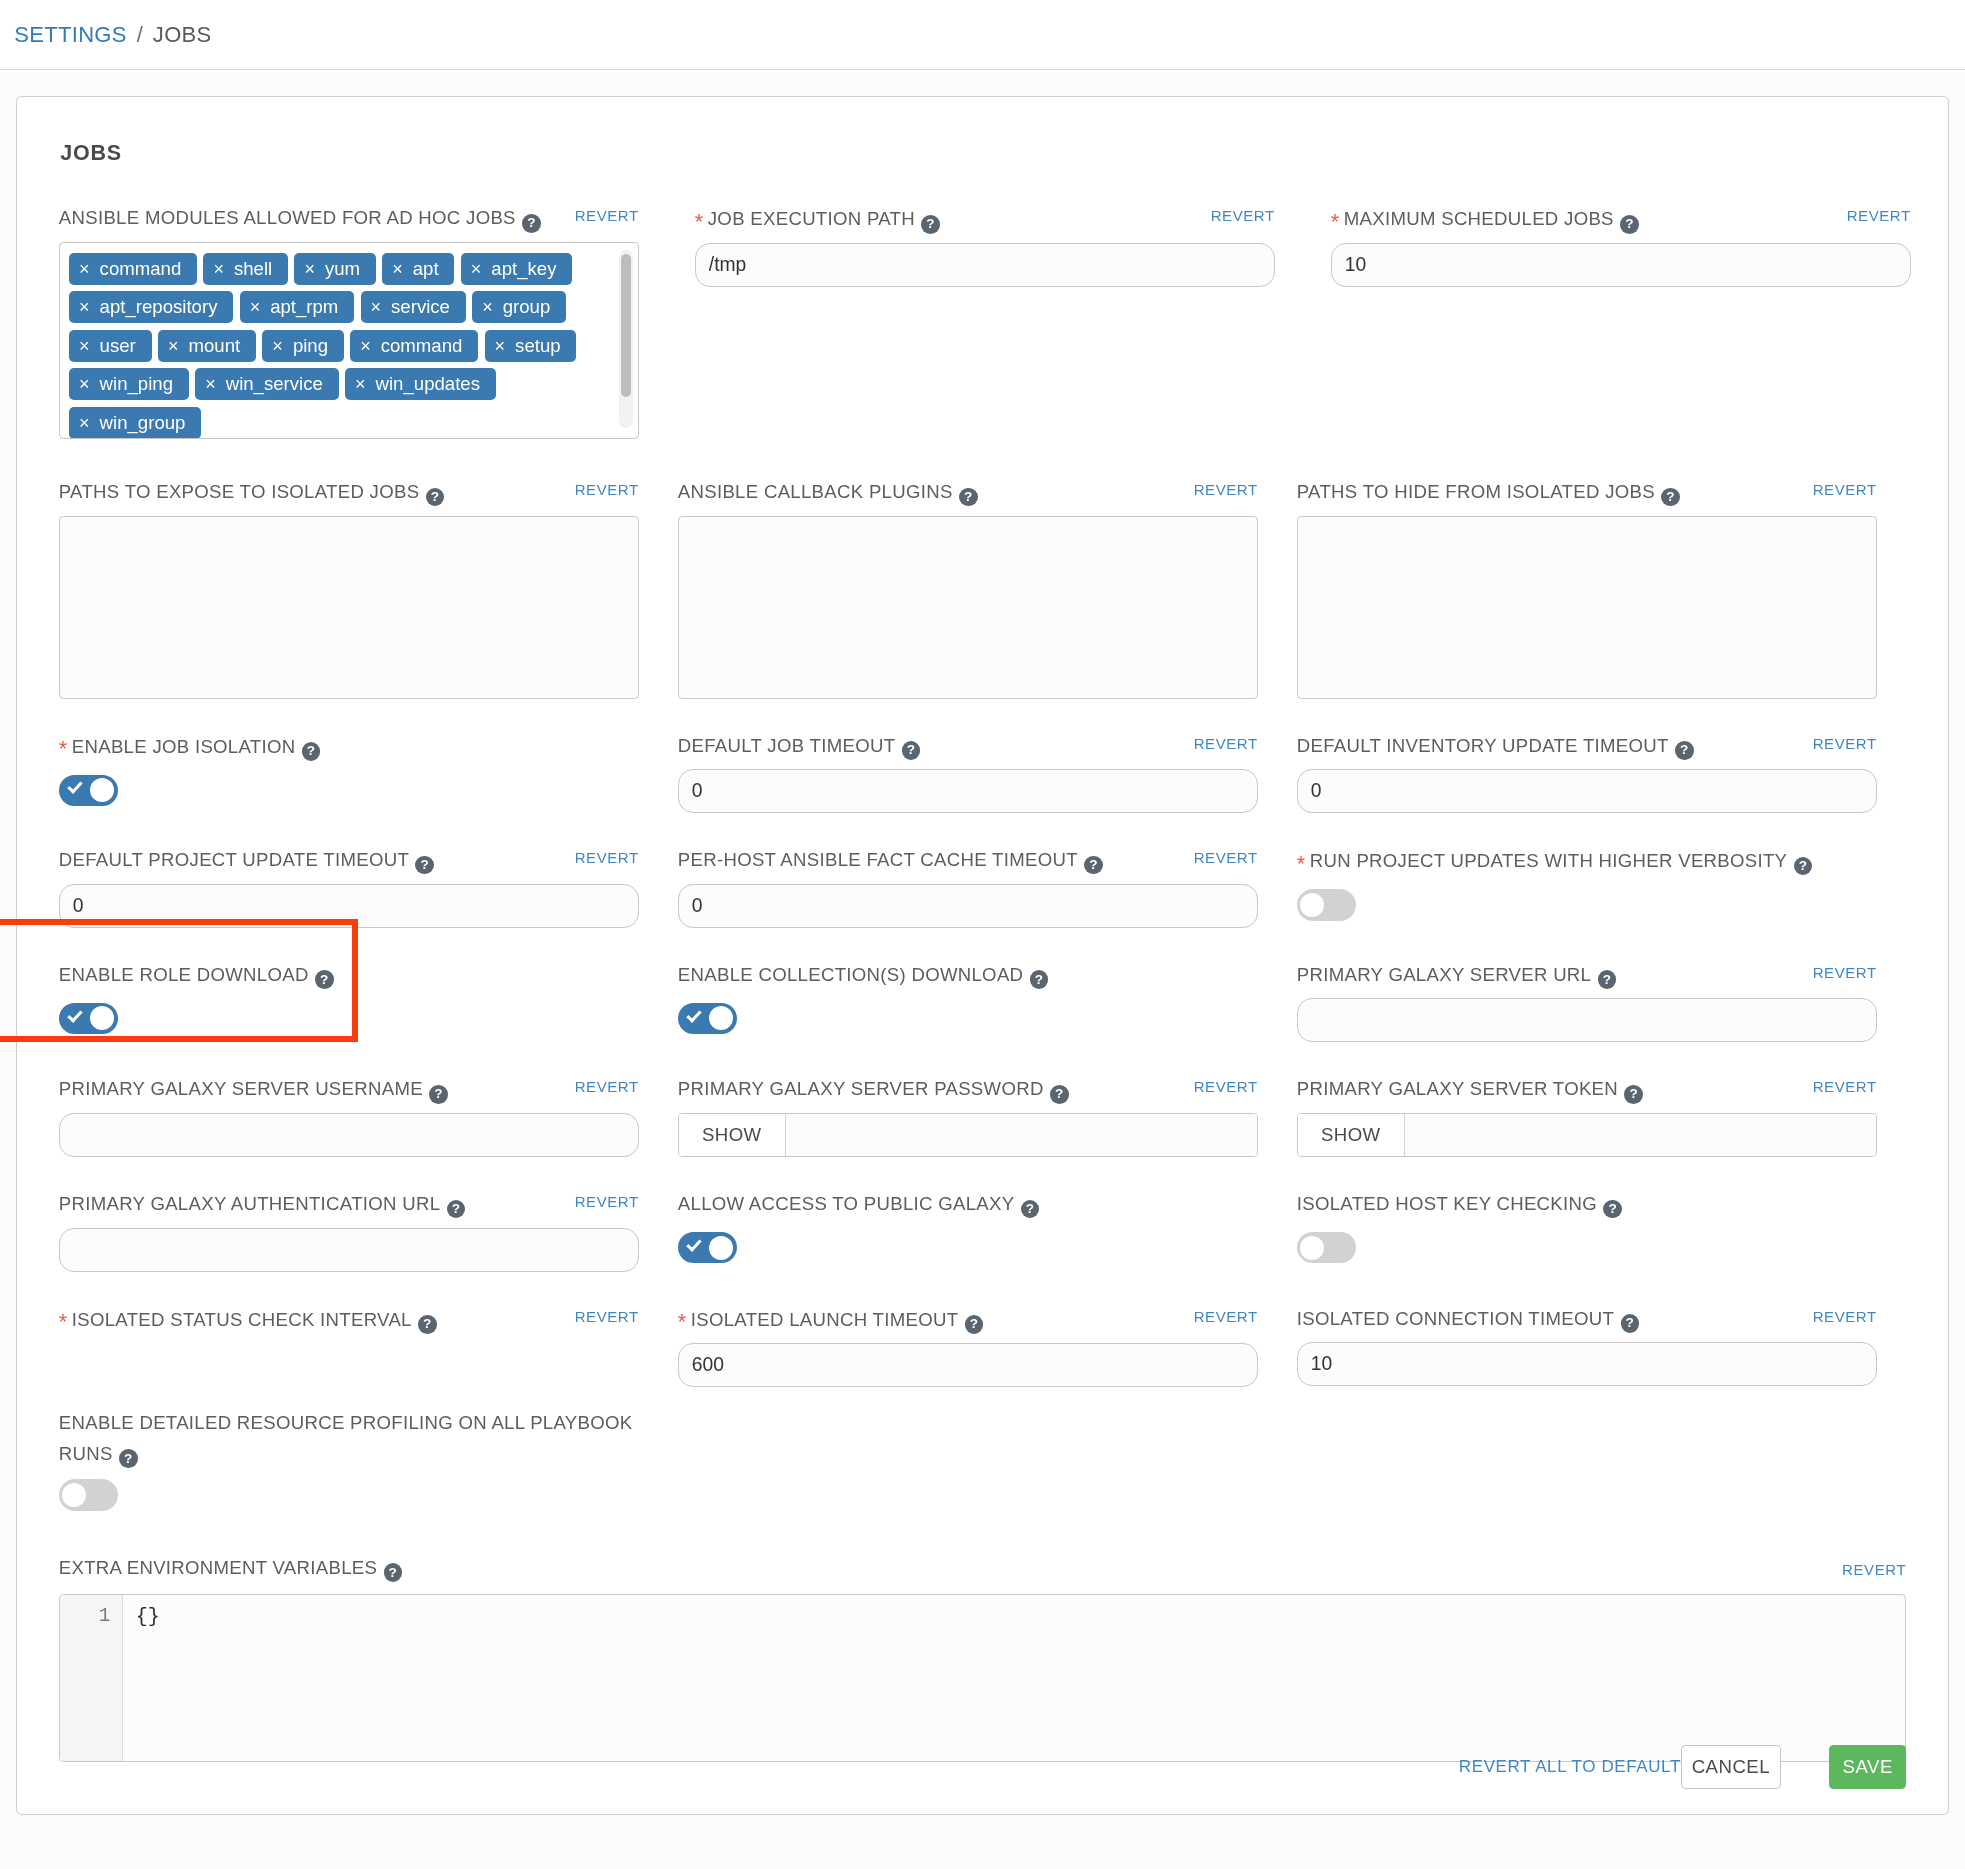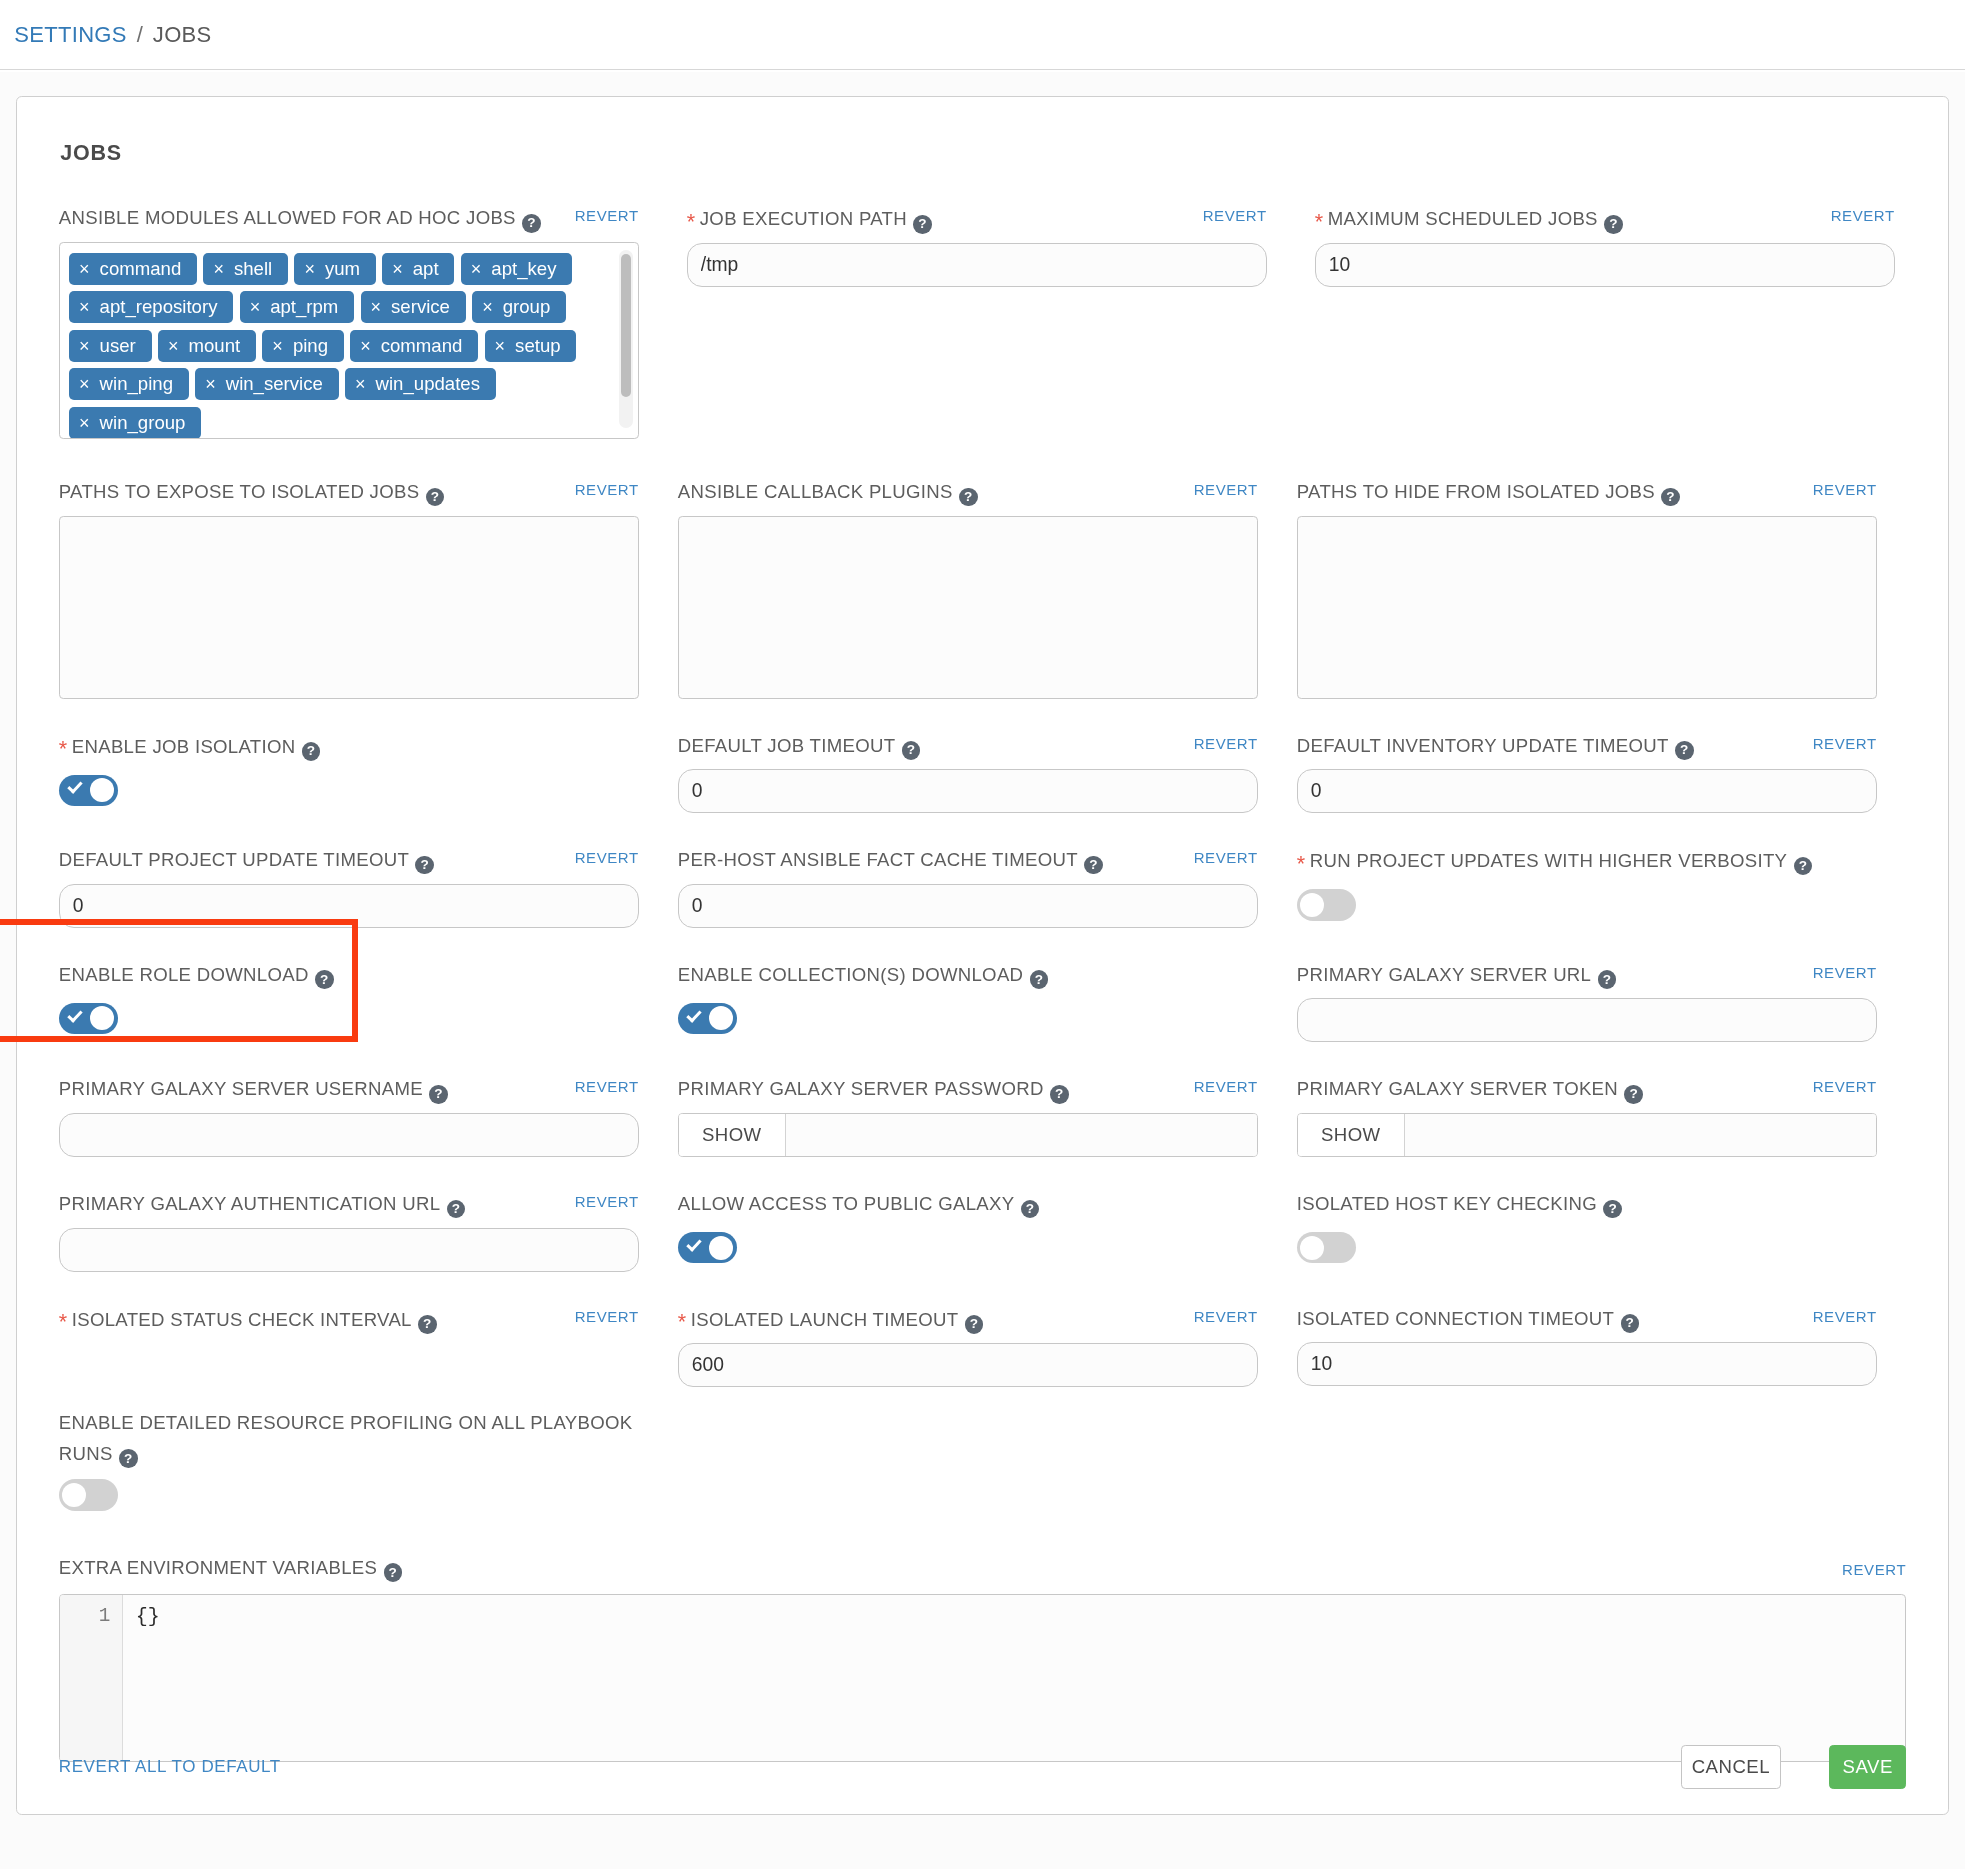--- a/index.html
+++ b/index.html
@@ -48,21 +48,21 @@
     font-weight: bold;
     color: #4a4a4a;
     letter-spacing: 0.8px;
     margin: 15.8px 0 0 1.4px;
   }
 
   
   .grid {
     display: grid;
     grid-template-columns: 619px 619px 619px;
-    column-gap: 9px;
+    column-gap: 17px;
     margin-top: 37px;
   }
   .cell { position: relative; padding-right: 39px; }
 
   .label-row {
     display: flex;
     align-items: flex-start;
     justify-content: space-between;
     min-height: 30px;
   }
@@ -272,21 +272,21 @@
     color: #2b2b2b;
   }
 
   
   .card-footer {
     position: absolute;
     left: 0; right: 0; bottom: 0;
     height: 93px;
     display: flex;
     align-items: center;
-    justify-content: space-between;
+    justify-content: flex-end;
     padding: 0 42px;
   }
   .revert-all {
     color: #3f87c4;
     font-size: 17px;
     letter-spacing: 0.6px;
     cursor: pointer;
   }
   .footer-btns { display: flex; gap: 14.3px; }
   .btn {

